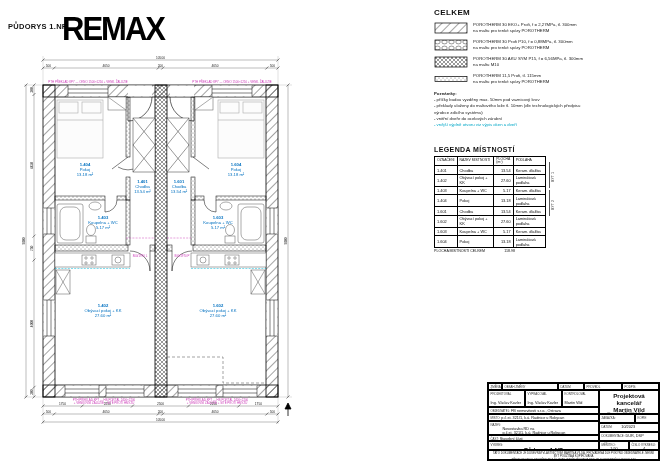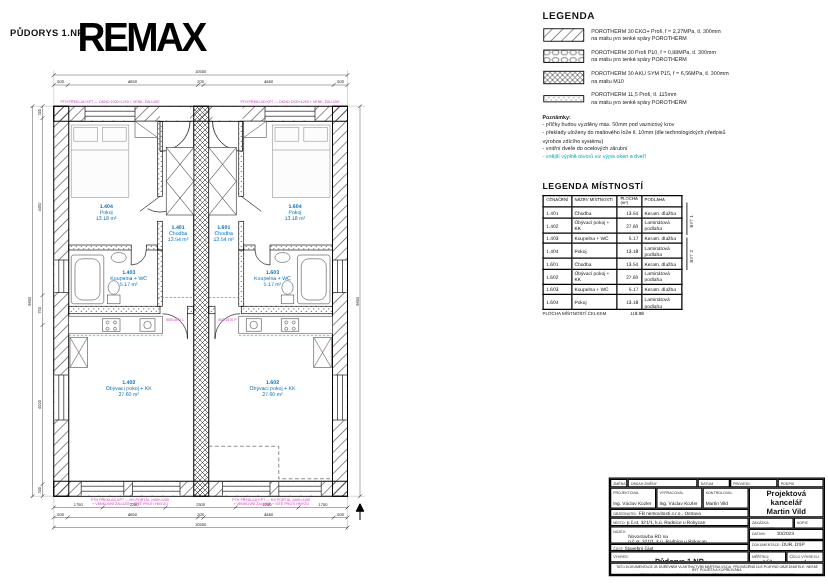--- a/index.html
+++ b/index.html
@@ -318,21 +318,21 @@
       <text x="104" y="400.5">PTH PŘEKLAD KP7 — HS PORTÁL 2400×2200</text>
       <text x="104" y="403.8">+ VENKOVNÍ ŽALUZIE + SÍTĚ PROTI HMYZU</text>
       <text x="217" y="400.5">PTH PŘEKLAD KP7 — HS PORTÁL 2400×2200</text>
       <text x="217" y="403.8">+ VENKOVNÍ ŽALUZIE + SÍTĚ PROTI HMYZU</text>
       <text x="140" y="256.5">800/1970 L</text>
       <text x="182" y="256.5">800/1970 P</text>
     </g>
   </svg>
 
   <div class="abs" style="left:434px;top:8px;width:226px">
-    <div class="panel-title">LEGENDA</div>
+    <div class="panel-title">CELKEM</div>
     <div style="height:5px"></div>
 
     <div class="leg-item">
       <svg class="leg-sw" width="34" height="12">
         <rect x="1" y="1" width="32" height="10" fill="url(#hatch)" stroke="#000" stroke-width="0.7"></rect>
         </svg>
       <div class="leg-tx">
           <div>POROTHERM 30 EKO+ Profi, f = 2,27MPa, tl. 300mm</div>
         <div>na maltu pro tenké spáry POROTHERM</div>
         </div>

